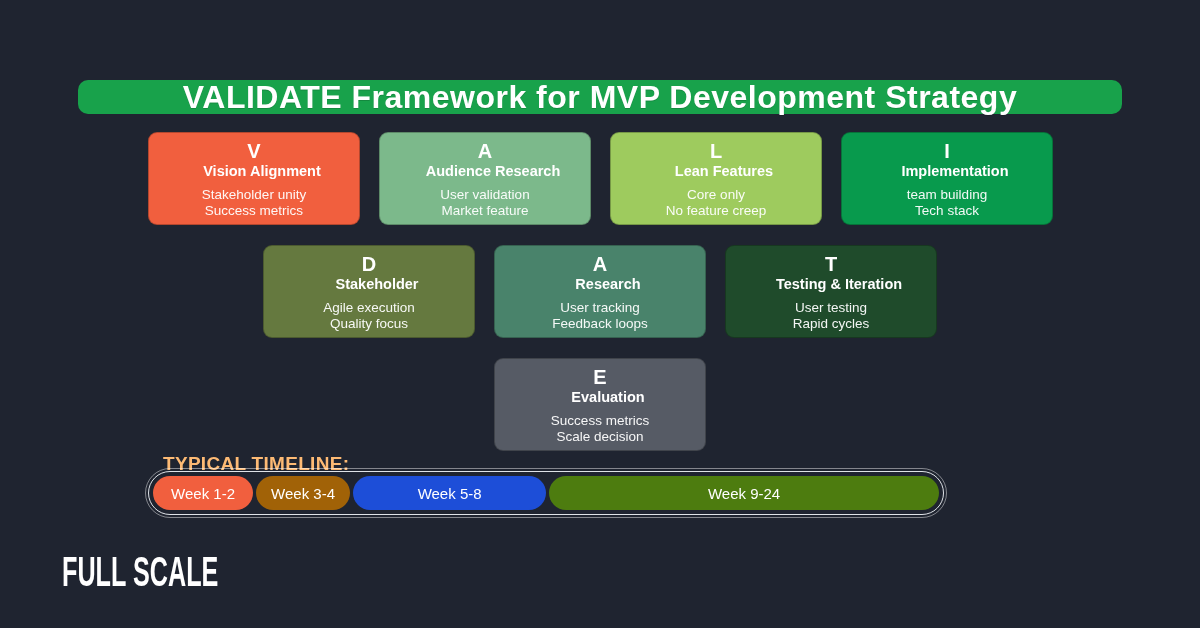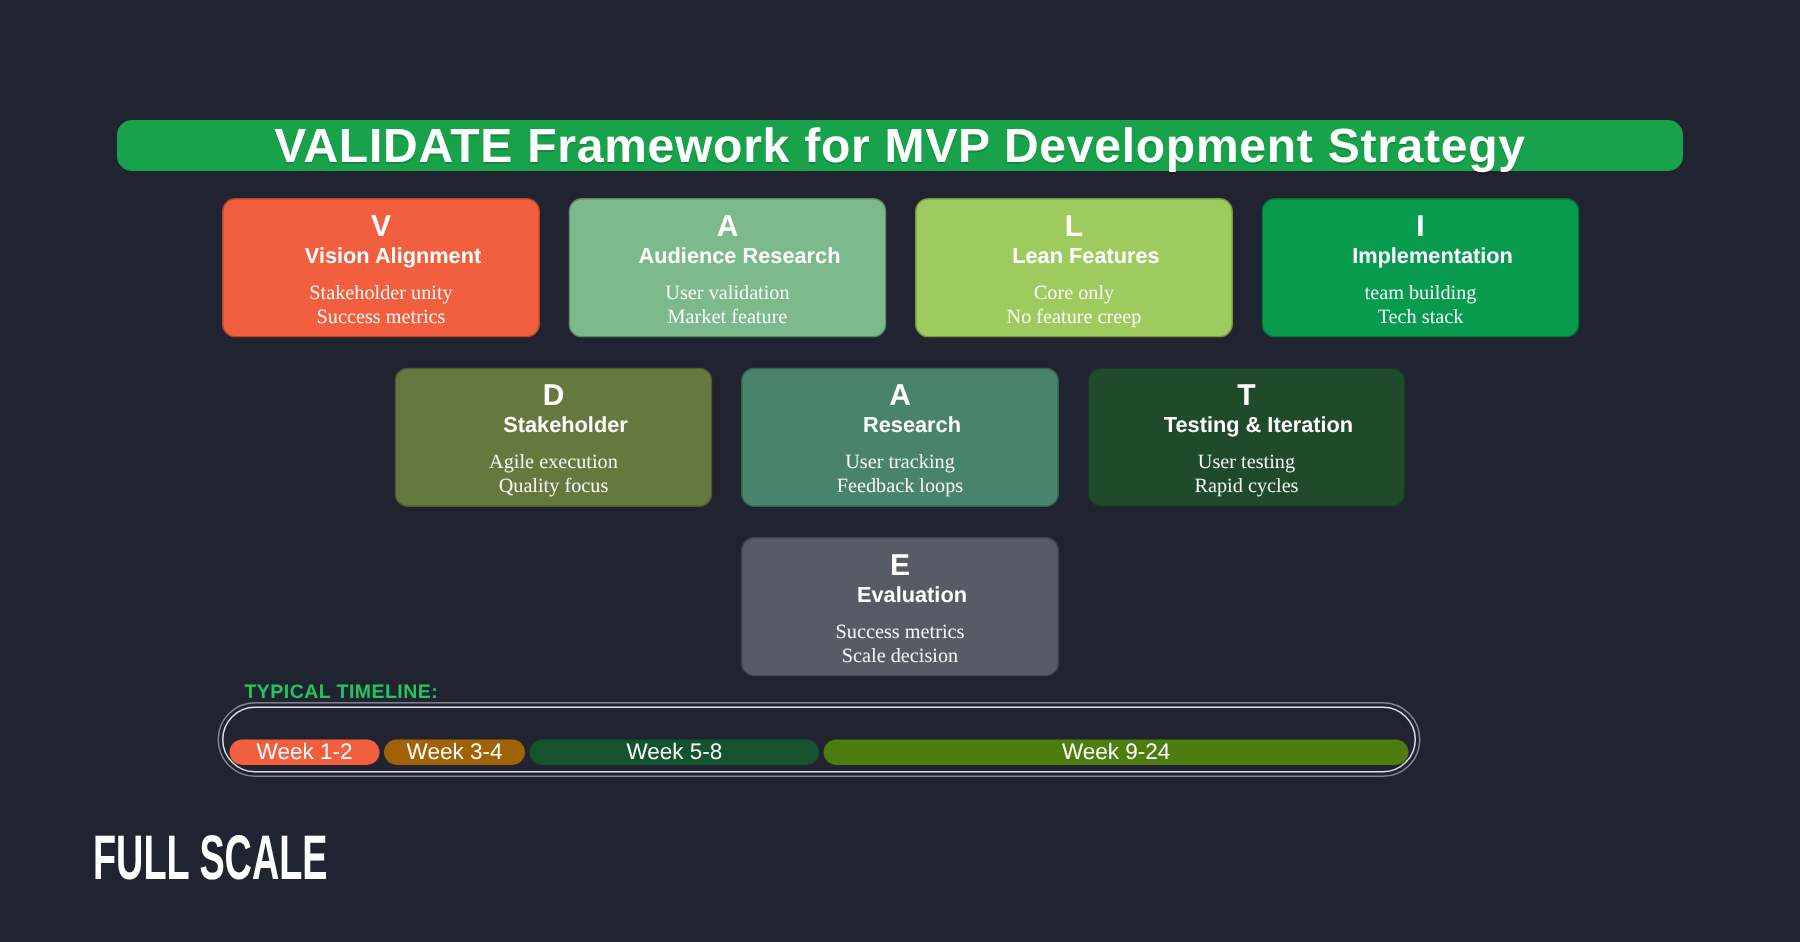--- a/index.html
+++ b/index.html
@@ -24,30 +24,30 @@
   .row2 { left:263px; top:245px; }
   .row3 { left:494px; top:358px; }
   .card {
     width:212px; height:93px; border-radius:9px;
     display:flex; flex-direction:column; align-items:center;
     padding-top:7px; text-align:center;
     border:1px solid rgba(0,0,0,0.25);
   }
   .card .letter { font-size:20px; font-weight:bold; line-height:1.1; }
   .card .cardtitle { font-size:14.5px; font-weight:bold; line-height:1.3;margin-left:16px; }
-  .card .desc { font-size:13.5px; line-height:1.18; margin-top:6px; color:rgba(255,255,255,0.95);font-family:Liberation Serif, serif; }
+  .card .desc { font-size:13.5px; line-height:1.18; margin-top:6px; color:rgba(255,255,255,0.95); }
   .tl-label {
     position:absolute; left:163px; top:453px;
-    font-size:13px; font-weight:bold; letter-spacing:0.3px; color:#22c55e;text-align:center;
+    font-size:19px; font-weight:bold; letter-spacing:0.3px; color:#fdba74;text-align:center;
   }
   .tl-bar {
     position:absolute; left:148px; top:471px; width:796px; height:44px;
     border:1.5px solid #dfe3e8; border-radius:24px;
     outline:1px solid rgba(255,255,255,0.45); outline-offset:2px;
-    padding:4px; display:flex; gap:3px; background:transparent;align-items:flex-end;
+    padding:4px; display:flex; gap:3px; background:transparent;
   }
   .tl-seg {
     flex-grow:1; flex-basis:0; border-radius:17px;
     display:flex; align-items:center; justify-content:center;
     font-size:15px; color:#fff; white-space:nowrap;
   }
   .logo {
     position:absolute; left:62px; top:548px;
     font-size:42px; font-weight:800; color:#fff; letter-spacing:0px;
     transform:scale(0.6,1.0); transform-origin:left top;
@@ -131,17 +131,17 @@
         <div>Scale decision</div>
       </div>
   </div>
 </div>
 
 <div class="tl-label">TYPICAL TIMELINE:</div>
 
 <div class="tl-bar">
   <div class="tl-seg" style="background-color: rgb(241, 95, 62); flex-grow: 115;">Week 1-2</div>
   <div class="tl-seg" style="background-color: #a16207; flex-grow: 108;">Week 3-4</div>
-  <div class="tl-seg" style="background-color: #14532d; flex-grow: 222;">Week 5-8</div>
+  <div class="tl-seg" style="background-color: #1d4ed8; flex-grow: 222;">Week 5-8</div>
   <div class="tl-seg" style="background-color: #4d7c0f; flex-grow: 448;">Week 9-24</div>
 </div>
 
 <div class="logo">FULL SCALE</div>
 
 </body></html>

